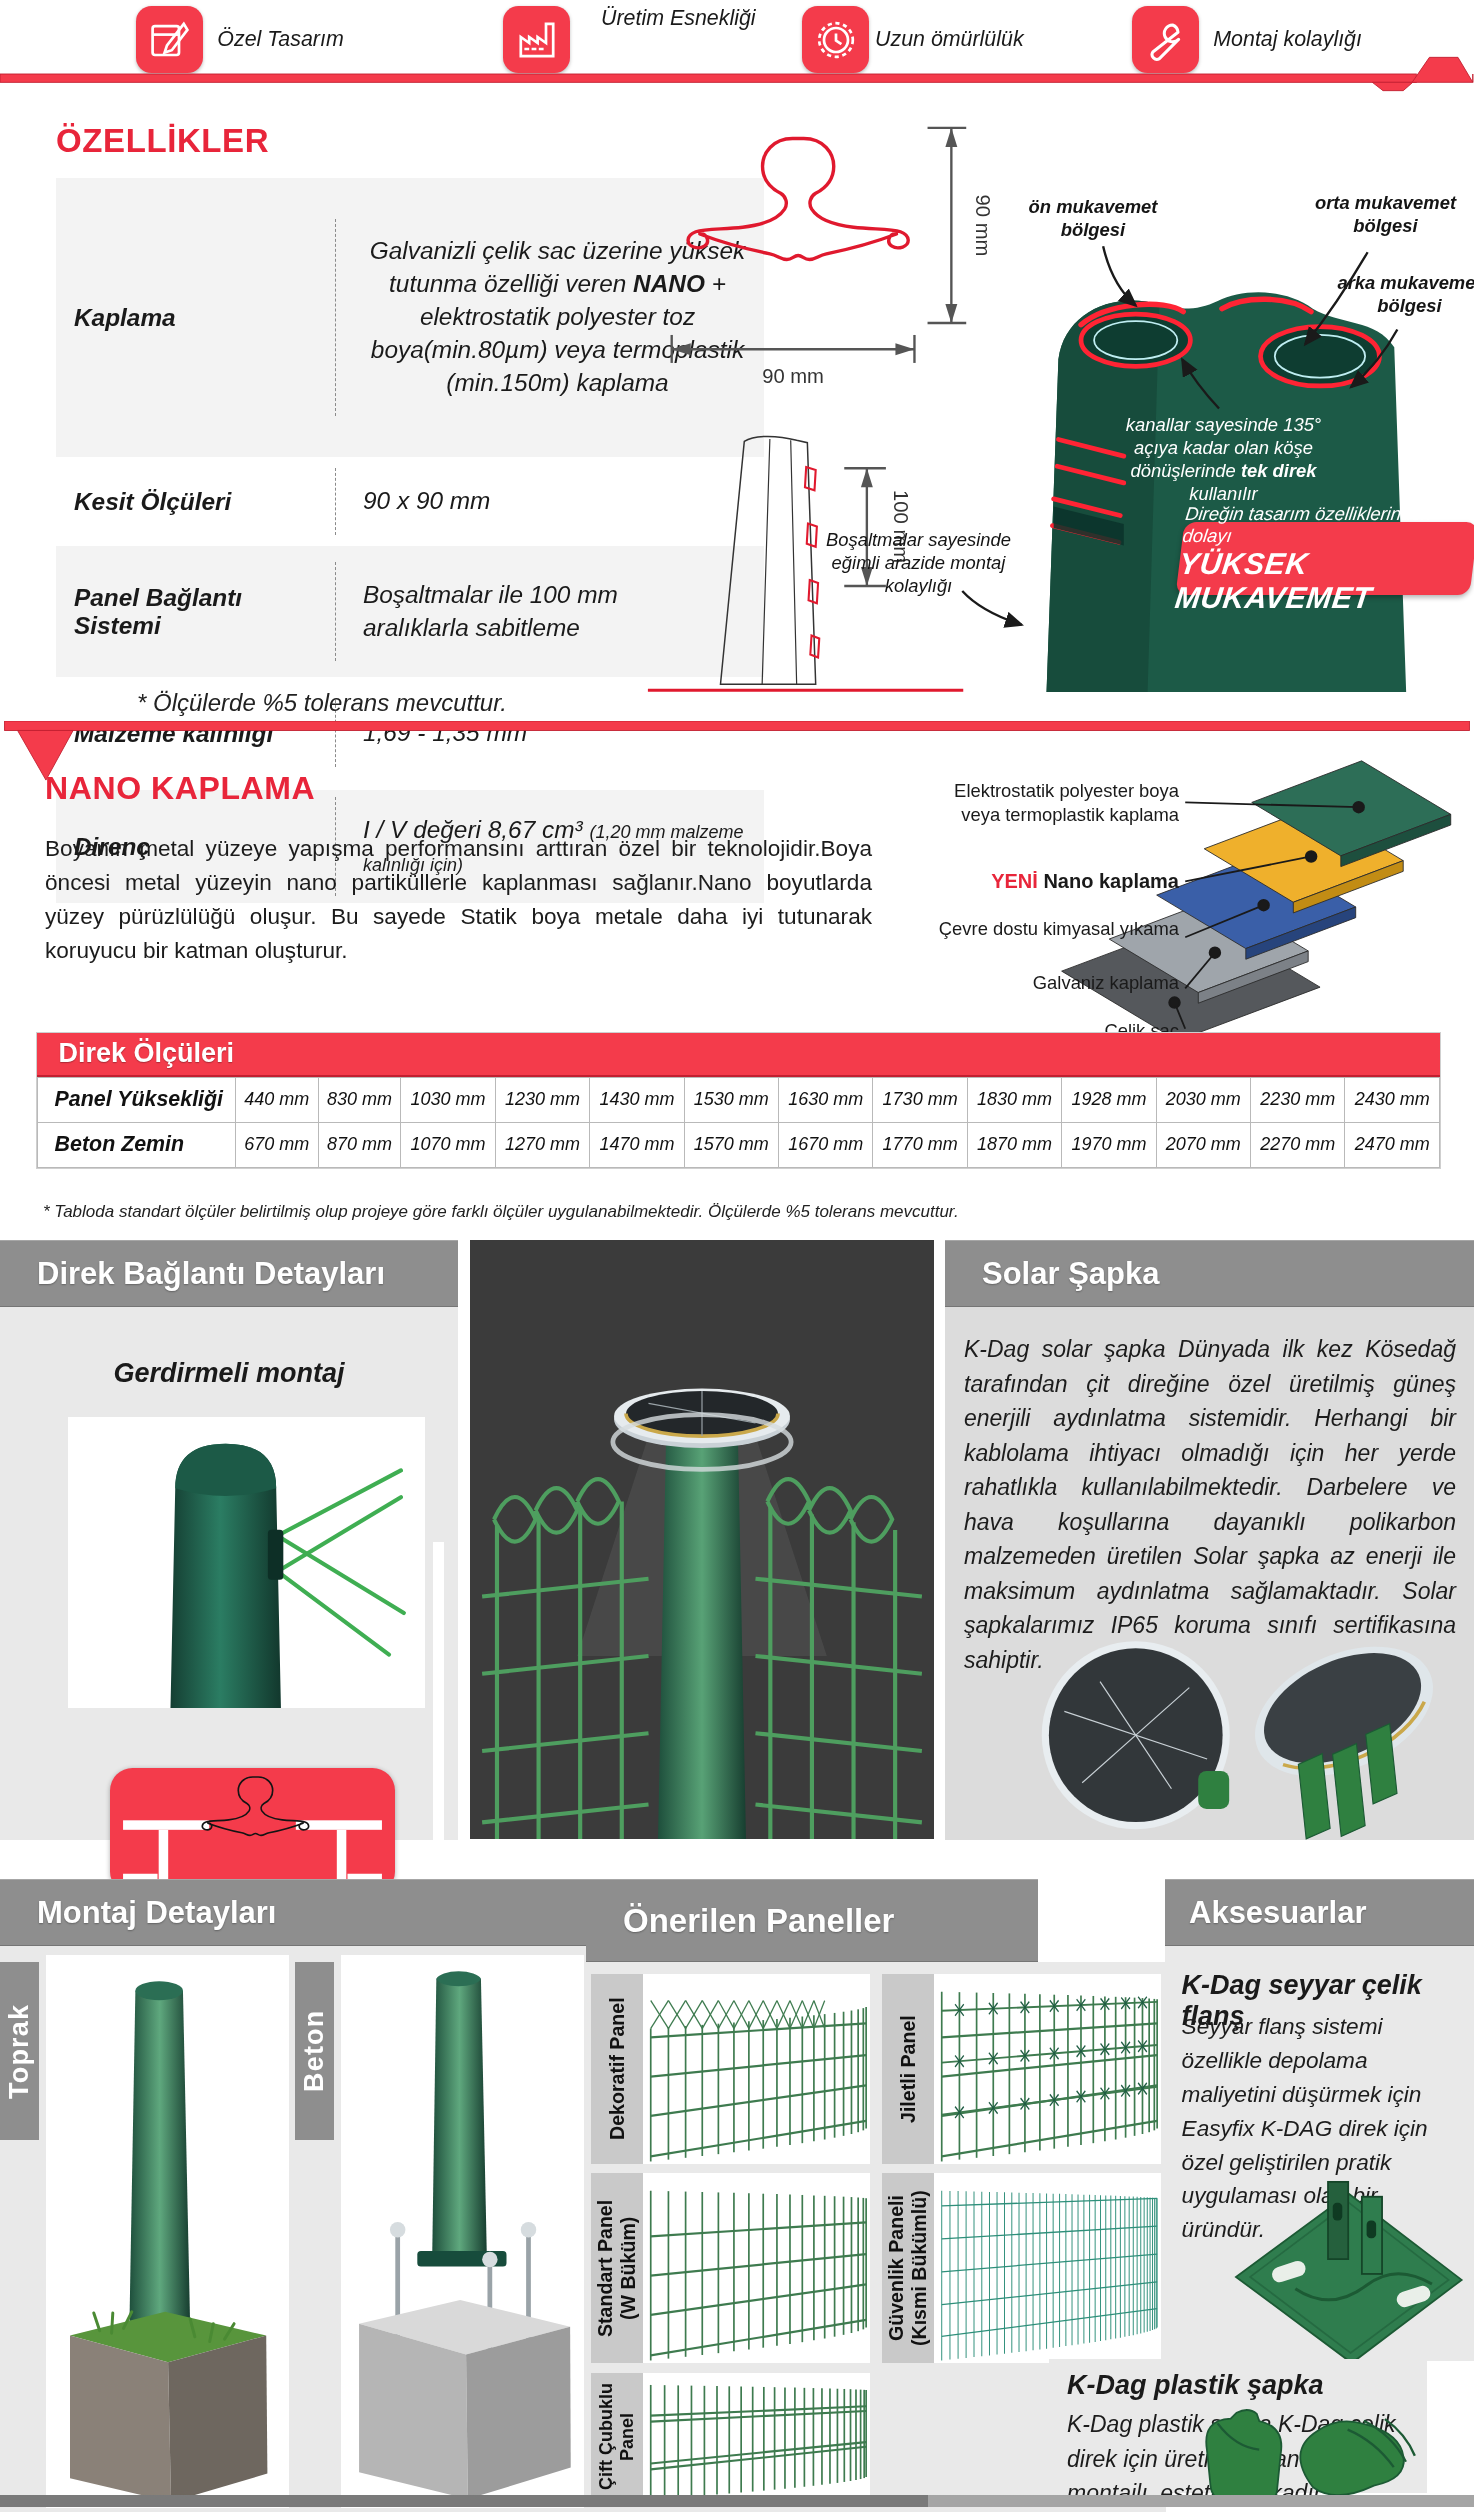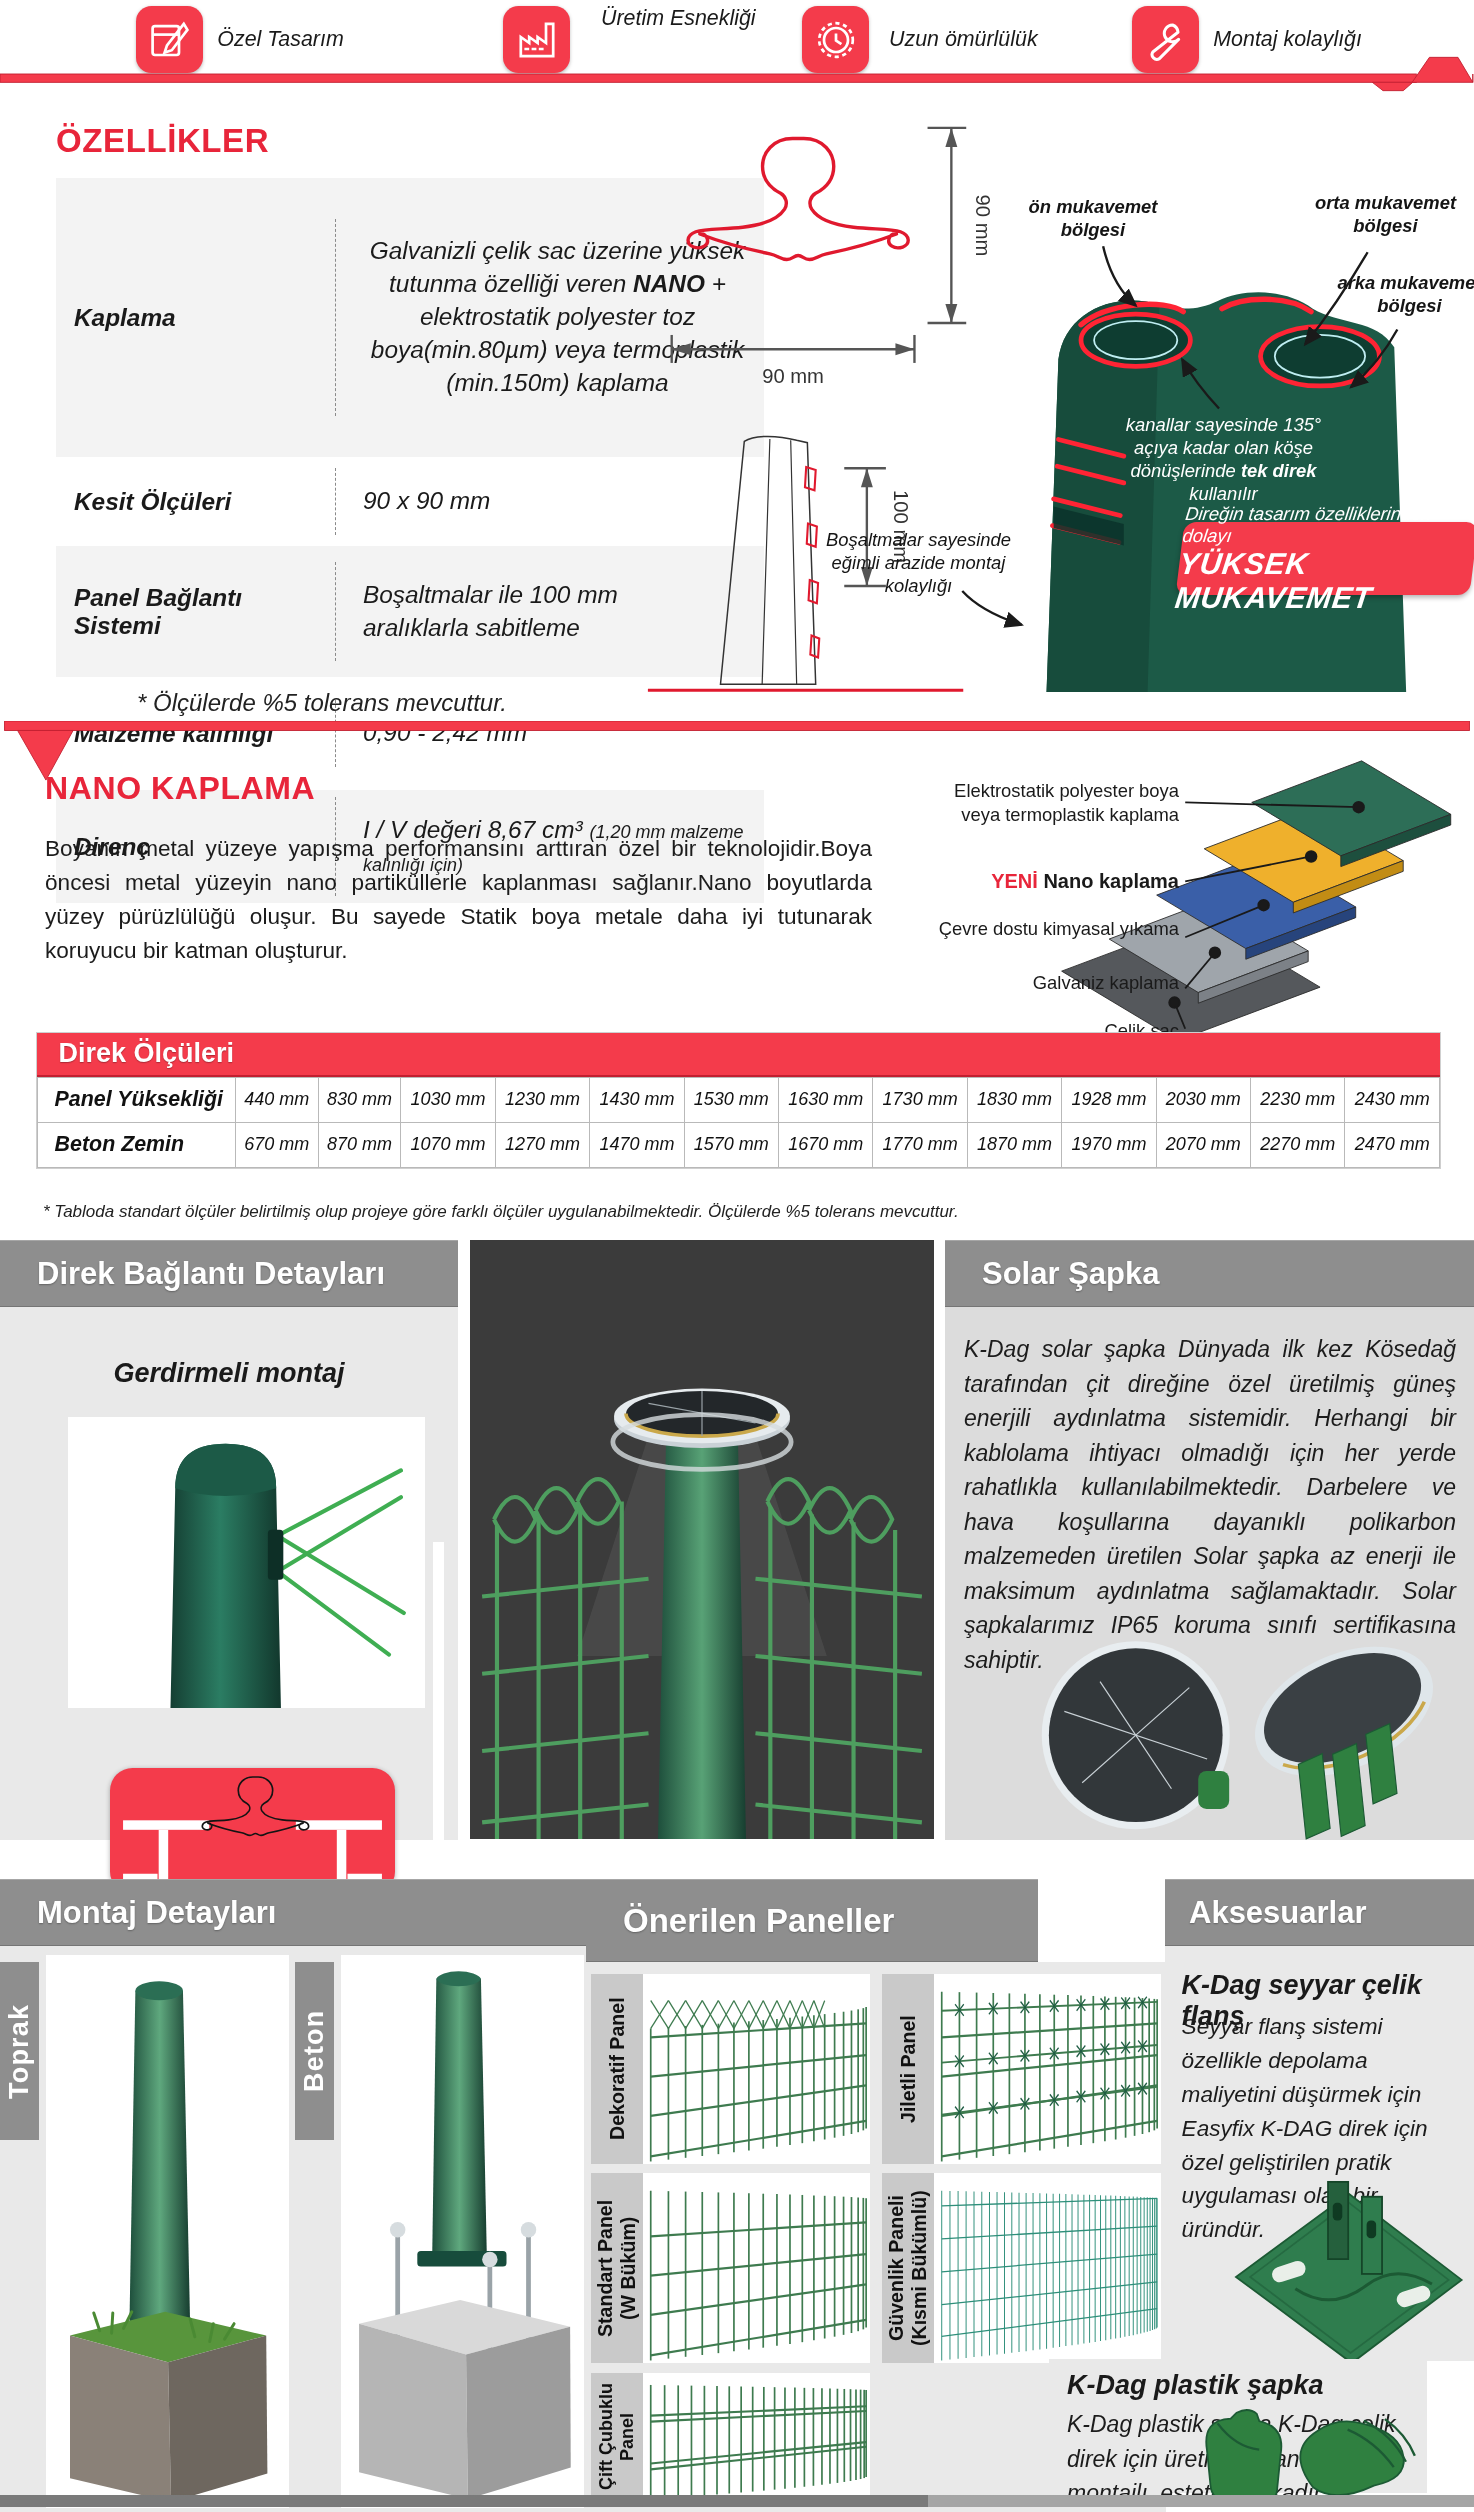--- a/index.html
+++ b/index.html
@@ -71,21 +71,21 @@
   </div>
   <div class="abs" style="left:503px;top:6px;display:flex;align-items:flex-start;gap:31px">
     <div class="ficon">
       <svg width="42" height="42" viewBox="0 0 70 70" fill="none" stroke="#fff" stroke-width="4.5">
         <path d="M8,62 V30 l14,10 V30 l14,10 V30 l14,10 V8 h12 v54 Z"></path>
           <path d="M14,50 h8 M26,50 h8 M38,50 h8"></path>
       </svg>
     </div>
     <span class="feature-label">Üretim Esnekliği</span>
   </div>
-  <div class="abs" style="left:802px;top:6px;display:flex;align-items:center;gap:20px">
+  <div class="abs" style="left:802px;top:6px;display:flex;align-items:center;gap:6px">
     <div class="ficon">
       <svg width="42" height="42" viewBox="0 0 70 70" fill="none" stroke="#fff" stroke-width="4.5">
         <circle cx="35" cy="35" r="20"></circle>
         <circle cx="35" cy="35" r="28" stroke-dasharray="7 6"></circle>
         <path d="M35,24 v12 l9,6"></path>
       </svg>
     </div>
     <span class="feature-label">Uzun ömürlülük</span>
   </div>
   <div class="abs" style="left:1132px;top:6px;display:flex;align-items:center;gap:14.3px">
@@ -113,21 +113,21 @@
     <div class="spec-row" style="min-height:89px">
       <div class="spec-label">Kesit Ölçüleri</div>
       <div class="spec-value">90 x 90 mm</div>
     </div>
     <div class="spec-row shade" style="min-height:131px">
       <div class="spec-label">Panel Bağlantı Sistemi</div>
       <div class="spec-value" style="max-width:333px">Boşaltmalar ile 100 mm aralıklarla sabitleme</div>
     </div>
     <div class="spec-row" style="min-height:113px">
       <div class="spec-label">Malzeme kalınlığı</div>
-      <div class="spec-value">0,90 - 2,42 mm</div>
+      <div class="spec-value">1,69 - 1,35 mm</div>
     </div>
     <div class="spec-row shade" style="min-height:113px">
       <div class="spec-label">Direnç</div>
       <div class="spec-value"><span>I / V değeri  8,67 cm³</span> <span style="font-size:18px">(1,20 mm malzeme kalınlığı için)</span></div>
     </div>
   </div>
   <div class="abs small-note" style="left:137px;top:689px">* Ölçülerde %5 tolerans mevcuttur.</div>
 
   <svg class="abs" style="left:630px;top:116px" width="369" height="595" viewBox="0 0 620 1000">
     <use href="#xsec" style="color:#e0192e" transform="translate(45,15) scale(0.95)"></use>

